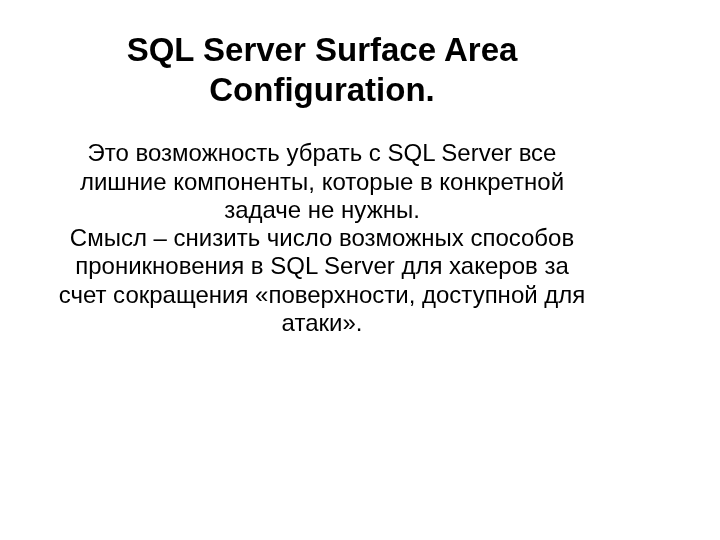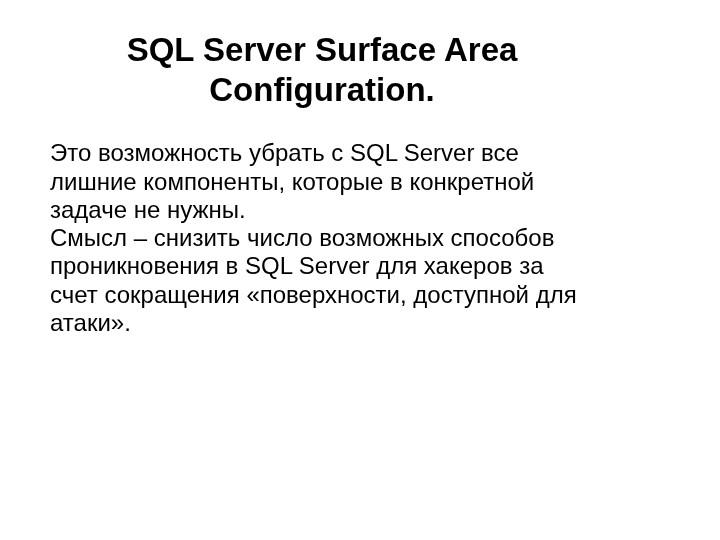--- a/index.html
+++ b/index.html
@@ -25,20 +25,21 @@
     line-height: 1.2;
   }
   p.body {
     font-size: 24px;
     line-height: 1.18;
     margin: 0 0 26px 0;
     text-align: left;
   }
   p.body.last {
     margin-bottom: 4px;
+    text-align: center;
   }
 </style>
 </head>
 <body>
 
 <div class="slide">
   <h1 class="title">SQL Server Surface Area Configuration.</h1>
   <p class="body last">Это возможность убрать с SQL Server все лишние компоненты, которые в конкретной задаче не нужны.<br>Смысл – снизить число возможных способов проникновения в SQL Server для хакеров за счет сокращения «поверхности, доступной для атаки».</p>
 </div>
 

